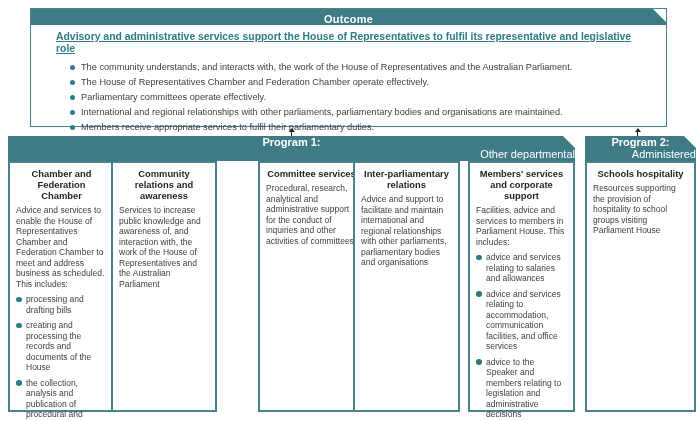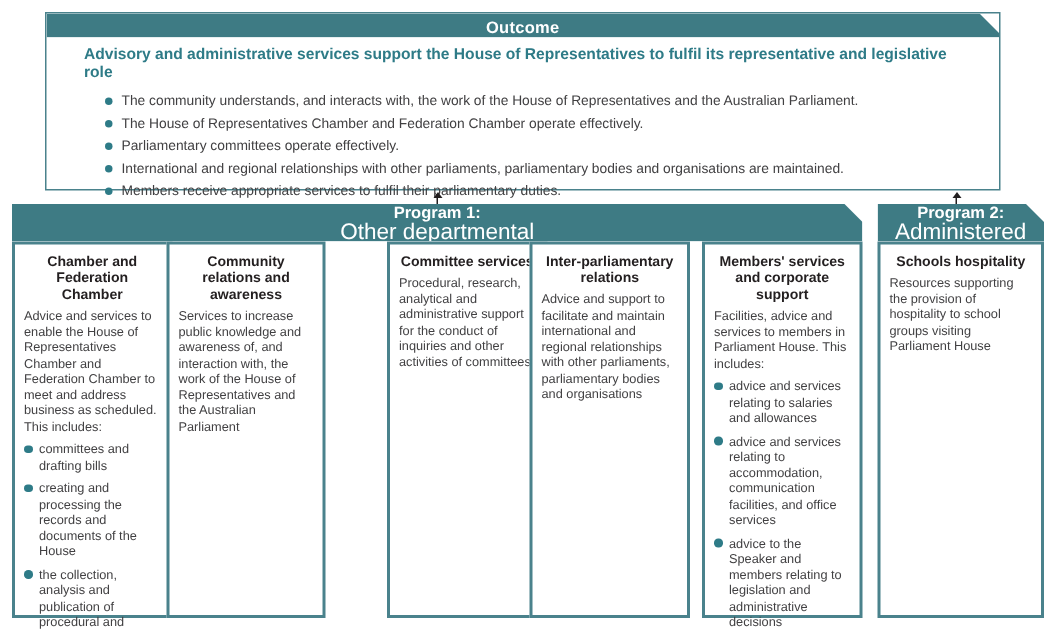--- a/index.html
+++ b/index.html
@@ -12,21 +12,21 @@
     position:absolute;left:30px;top:8px;width:637px;height:119px;
     background:#ffffff;border:1px solid #4a828c;box-sizing:border-box;
   }
   .outcome-header{
     height:16px;background:#3e7b84;
     clip-path:polygon(0 0, calc(100% - 13px) 0, 100% 13px, 100% 100%, 0 100%);
     color:#ffffff;font-weight:bold;font-size:11px;line-height:20px;text-align:center;
     letter-spacing:.2px;
   }
   .outcome-lead{
-    padding:6px 18px 0 25px;color:#2e7b87;font-weight:bold;font-size:10.4px;line-height:12px;
+    padding:6px 18px 0 25px;color:#2e7b87;font-weight:bold;font-size:10.4px;line-height:12px;text-decoration:underline;
   }
   .outcome-bullets{
     list-style:none;margin:7px 0 0 0;padding:0 10px 0 50px;
   }
   .outcome-bullets li{
     position:relative;font-size:9.2px;line-height:10px;margin-bottom:5px;color:#414042;
   }
   .outcome-bullets li::before{
     content:"";position:absolute;left:-11px;top:2.5px;width:5px;height:5px;border-radius:50%;
     background:#2e7b87;
@@ -39,21 +39,21 @@
     border-bottom:4.5px solid #231f20;
   }
   .arrow .line{width:1.2px;height:4px;background:#231f20;margin:0 auto;}
   
   .program{
     position:absolute;top:136px;height:25px;background:#3e7b84;box-sizing:border-box;
     clip-path:polygon(0 0, calc(100% - 12px) 0, 100% 12px, 100% 100%, 0 100%);
     color:#ffffff;text-align:center;padding-top:1px;
   }
   .program .p-title{font-weight:bold;font-size:11px;line-height:11.5px;}
-  .program .p-sub{font-size:15px;line-height:11.5px;}
+  .program .p-sub{font-size:11px;line-height:11.5px;text-align:right;}
   .program-1{left:8px;width:567px;}
   .program-2{left:585px;width:111px;}
   
   .col{
     position:absolute;top:161px;height:251px;background:#ffffff;
     border:2px solid #4a828c;box-sizing:border-box;padding:3px 6px;
   }
   .col-1{left:8px;width:107px;}
   .col-2{left:111px;width:106px;}
   .col-3{left:238px;width:107px;margin-left:20px;}
@@ -106,21 +106,21 @@
 </div>
 <div class="program program-2">
   <div class="p-title">Program 2:</div>
   <div class="p-sub">Administered</div>
 </div>
 
 <div class="col col-1">
   <div class="col-title">Chamber and Federation Chamber</div>
   <div class="col-body">Advice and services to enable the House of Representatives Chamber and Federation Chamber to meet and address business as scheduled. This includes:</div>
   <ul class="col-bullets">
-    <li>committees and drafting bills</li>
+    <li>processing and drafting bills</li>
     <li>creating and processing the records and documents of the House</li>
     <li>the collection, analysis and publication of procedural and statistical information</li>
 
   </ul>
 </div>
 
 <div class="col col-2">
   <div class="col-title">Community relations and awareness</div>
   <div class="col-body">Services to increase public knowledge and awareness of, and interaction with, the work of the House of Representatives and the Australian Parliament</div>
 </div>

